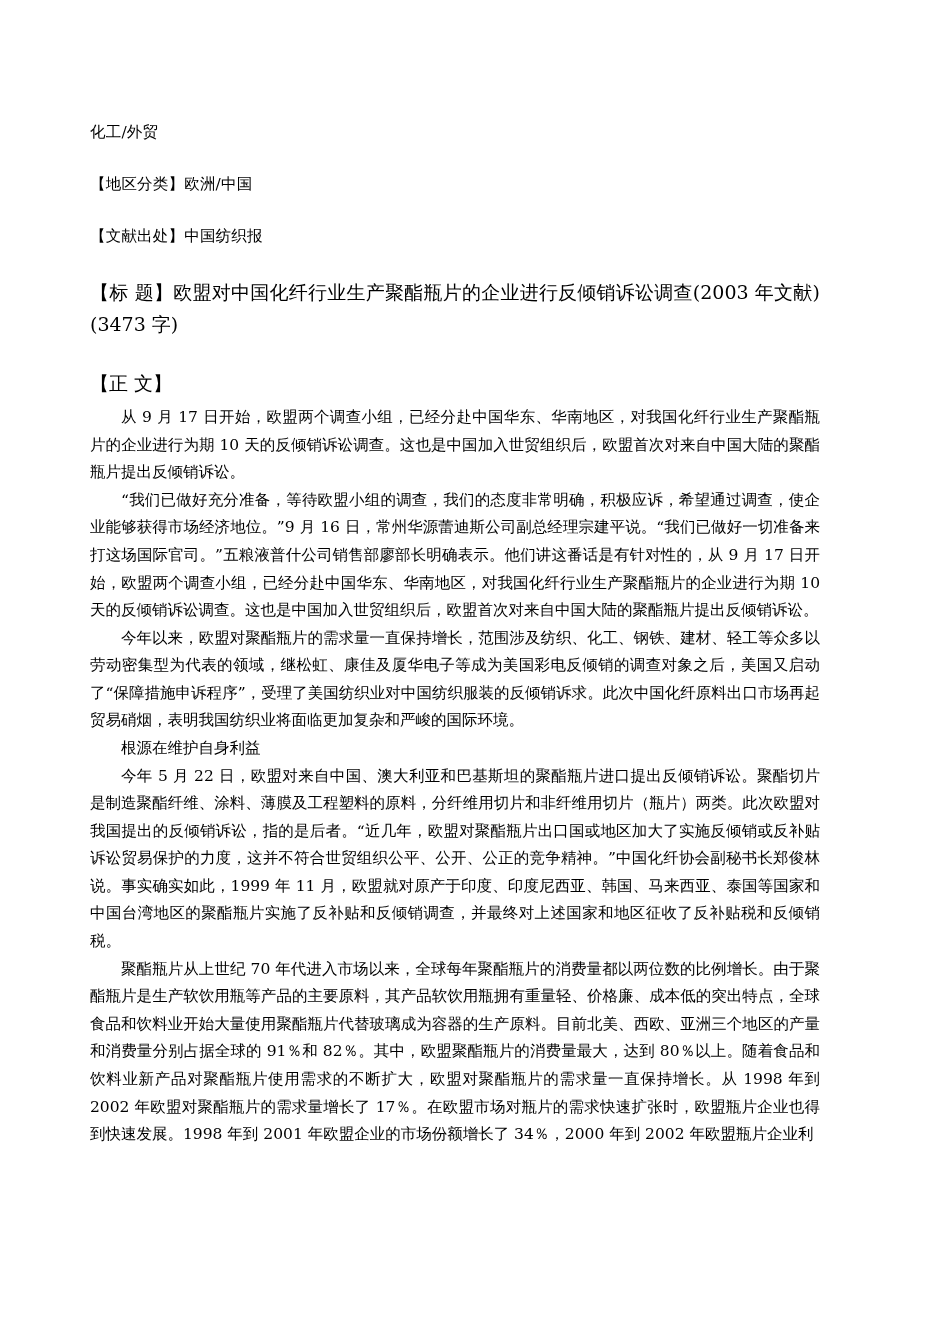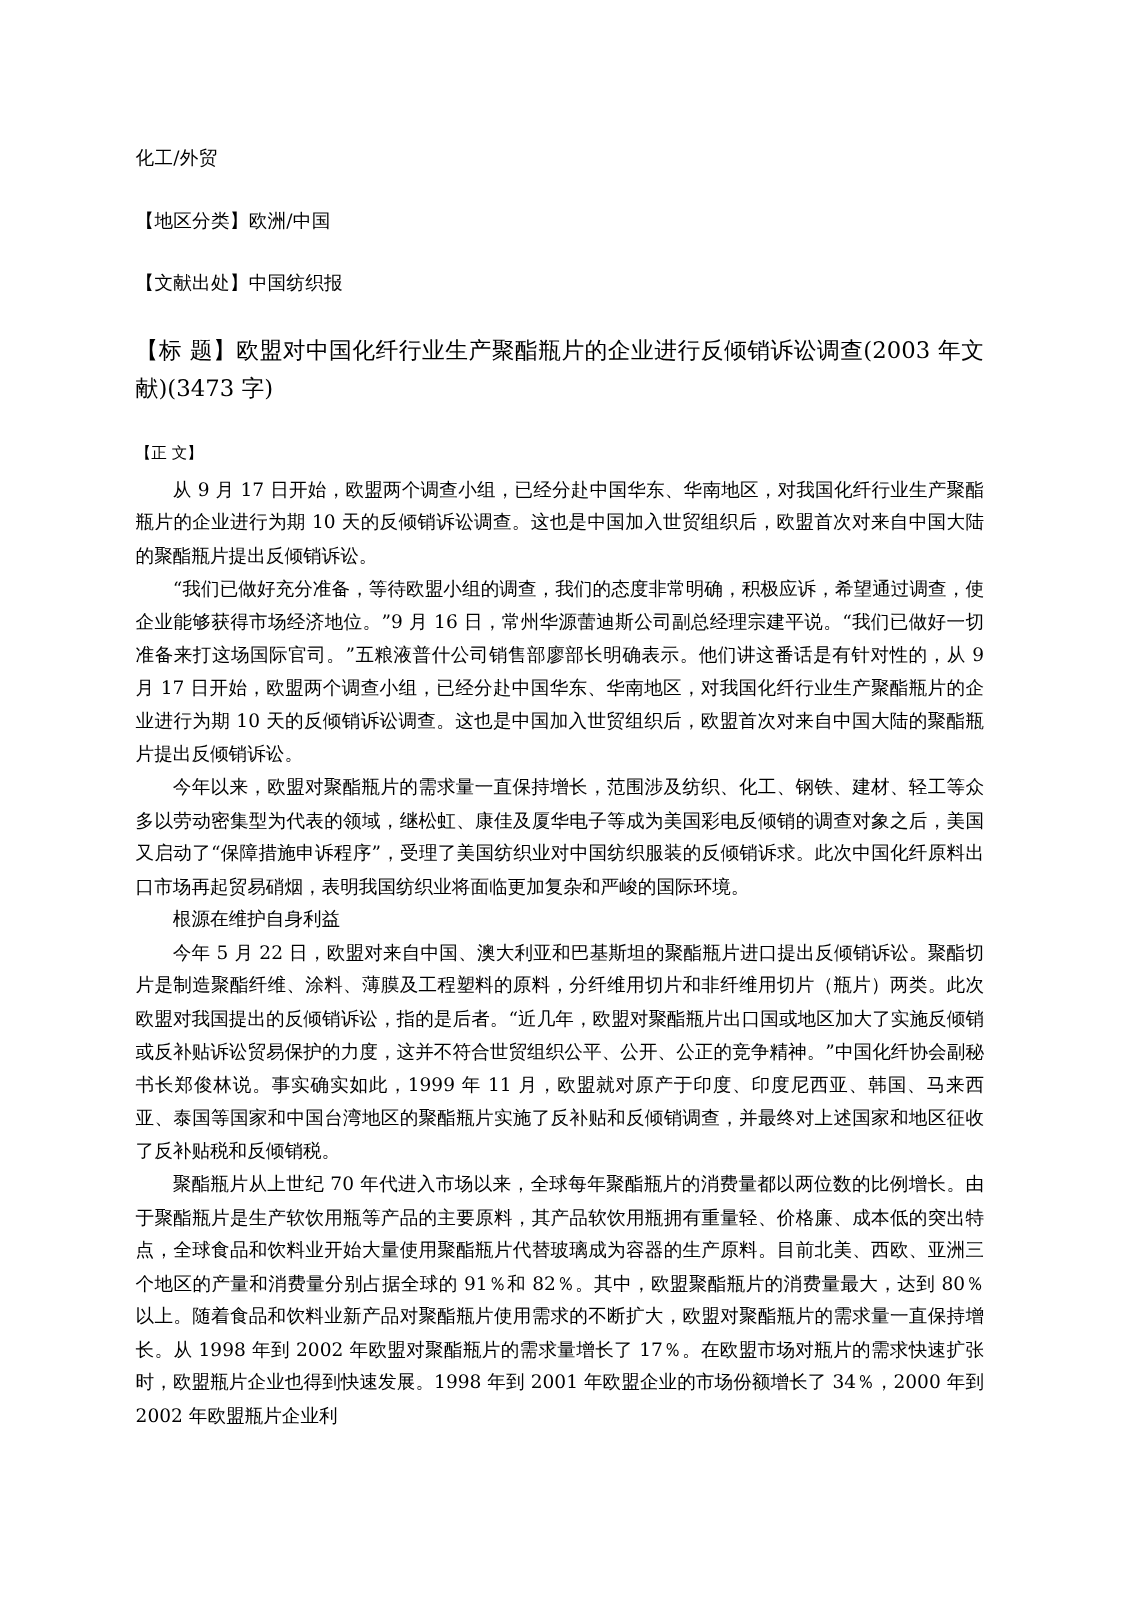--- a/index.html
+++ b/index.html
@@ -10,40 +10,40 @@
   body {
     width: 950px;
     min-height: 1344px;
     font-family: "DejaVu Serif", "Liberation Serif", serif;
     color: #000000;
   }
   .page {
     width: 950px;
     min-height: 1344px;
     box-sizing: border-box;
-    padding: 120px 130px 40px 113px;
+    padding: 120px 130px 40px 90px;
     position: relative;
   }
   .meta-line {
     font-size: 15.5px;
     line-height: 1.55;
     margin: 0 0 28px 0;
     letter-spacing: 0.2px;
   }
   .meta-line .label {
     font-weight: normal;
   }
   .title-line {
     font-size: 19px;
     line-height: 1.7;
     margin: 0 0 28px 0;
     text-align: justify;
   }
   .body-head {
-    font-size: 13px;
+    font-size: 19px;
     line-height: 1.55;
     margin: 0 0 6px 0;
   }
   p.body-para {
     font-size: 15.5px;
     line-height: 1.78;
     margin: 0;
     text-align: justify;
     text-justify: inter-ideograph;
     text-indent: 2em;

